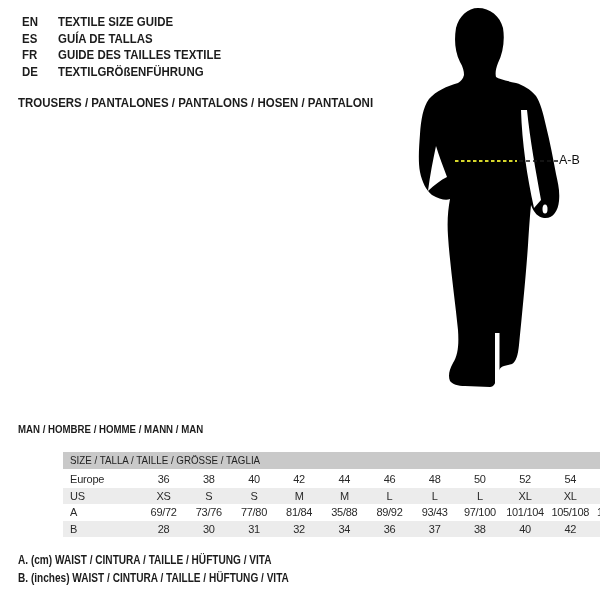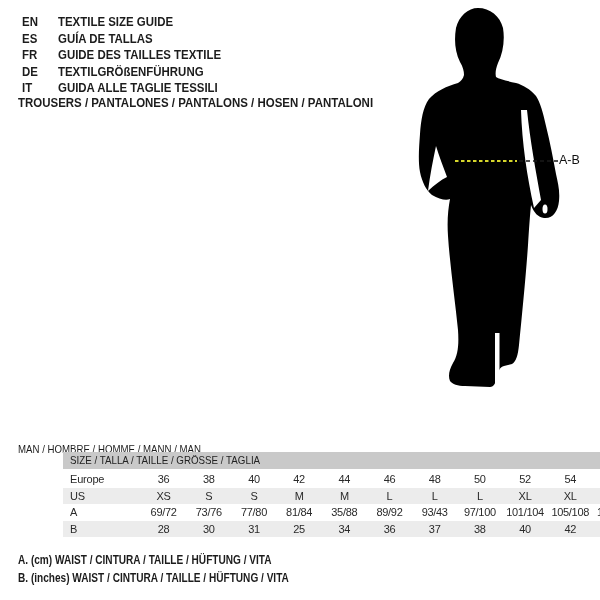--- a/index.html
+++ b/index.html
@@ -15,21 +15,21 @@
   
   .legend{position:absolute;left:22px;top:14px;}
   .legend-row{display:flex;height:16.6px;line-height:16.6px;font-size:13px;font-weight:bold;}
   .legend-code{width:36px;}
   
   .category-heading{position:absolute;left:18px;top:94px;font-size:13.5px;font-weight:bold;line-height:18px;}
   
   .figure{position:absolute;left:415px;top:0;width:185px;height:400px;}
   .measure-label{position:absolute;left:559px;top:152px;font-size:12.5px;line-height:16px;color:#111;}
   
-  .section-heading{position:absolute;left:18px;top:443px;font-size:11.5px;font-weight:normal;}
+  .section-heading{position:absolute;left:18px;top:423px;font-size:11.5px;font-weight:bold;}
   
   .size-table{position:absolute;left:15px;top:452px;width:575px;font-size:11px;color:#2a2a2a;margin-left:48px;}
   .size-header{background:var(--header-bg,#c9c9c9);height:17px;line-height:17px;padding-left:7px;
                font-size:11.5px;color:#222;margin-bottom:2px;}
   .size-row{display:grid;grid-template-columns:78px repeat(11,1fr);height:16.5px;line-height:16.5px;}
   .size-rows .size-row:nth-of-type(even){background:var(--stripe,#ececec);}
   .row-label{padding-left:7px;text-align:left;letter-spacing:-.2px;}
   .cell{text-align:center;letter-spacing:-.3px;}
   
   .footnotes{position:absolute;left:18px;top:551px;}
@@ -55,24 +55,20 @@
       <div class="legend-row">
         <span class="legend-code"><span class="cx88">FR</span></span>
         <span class="legend-text"><span class="cx88">GUIDE DES TAILLES TEXTILE</span></span>
       </div>
 
       <div class="legend-row">
         <span class="legend-code"><span class="cx88">DE</span></span>
         <span class="legend-text"><span class="cx88">TEXTILGRÖßENFÜHRUNG</span></span>
       </div>
 
-      <div class="legend-row">
-        <span class="legend-code"><span class="cx88">IT</span></span>
-        <span class="legend-text"><span class="cx88">GUIDA ALLE TAGLIE TESSILI</span></span>
-      </div>
     </div>
 
   <div class="category-heading">
     <span class="cx85">TROUSERS / PANTALONES / PANTALONS / HOSEN / PANTALONI</span>
   </div>
 
   <svg class="figure" viewBox="415 0 185 400" xmlns="http://www.w3.org/2000/svg">
     <path d="M478,8 C468,8 459,16 456,28 C454,40 455,52 460,62 C463,67 464,71 464,75
          C463,79 461,81 458,83 C447,86 436,91 429,99 C423,107 421,120 420,134
          C419,148 418,161 420,172 C422,182 426,190 432,195 C439,199 446,201 450,199
@@ -113,21 +109,21 @@
           <div class="row-values" style="display:contents"><div class="cell">XS</div><div class="cell">S</div><div class="cell">S</div><div class="cell">M</div><div class="cell">M</div><div class="cell">L</div><div class="cell">L</div><div class="cell">L</div><div class="cell">XL</div><div class="cell">XL</div><div class="cell">XXL</div></div>
         </div>
 
         <div class="size-row">
           <div class="row-label">A</div>
           <div class="row-values" style="display:contents"><div class="cell">69/72</div><div class="cell">73/76</div><div class="cell">77/80</div><div class="cell">81/84</div><div class="cell">35/88</div><div class="cell">89/92</div><div class="cell">93/43</div><div class="cell">97/100</div><div class="cell">101/104</div><div class="cell">105/108</div><div class="cell">109/112</div></div>
         </div>
 
         <div class="size-row">
           <div class="row-label">B</div>
-          <div class="row-values" style="display:contents"><div class="cell">28</div><div class="cell">30</div><div class="cell">31</div><div class="cell">25</div><div class="cell">34</div><div class="cell">36</div><div class="cell">37</div><div class="cell">38</div><div class="cell">40</div><div class="cell">42</div><div class="cell">44</div></div>
+          <div class="row-values" style="display:contents"><div class="cell">28</div><div class="cell">30</div><div class="cell">31</div><div class="cell">32</div><div class="cell">34</div><div class="cell">36</div><div class="cell">37</div><div class="cell">38</div><div class="cell">40</div><div class="cell">42</div><div class="cell">44</div></div>
         </div>
       </div>
   </div>
 
   <div class="footnotes">
 
       <div class="footnote">
         <span class="cx84">A. (cm) WAIST / CINTURA / TAILLE / HÜFTUNG / VITA</span>
       </div>
 

